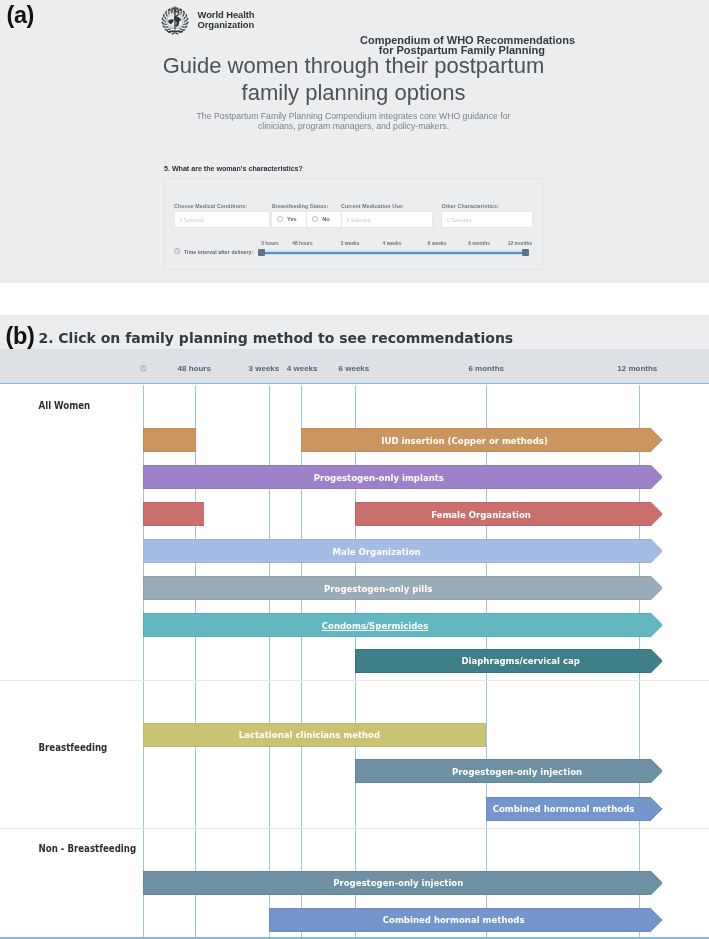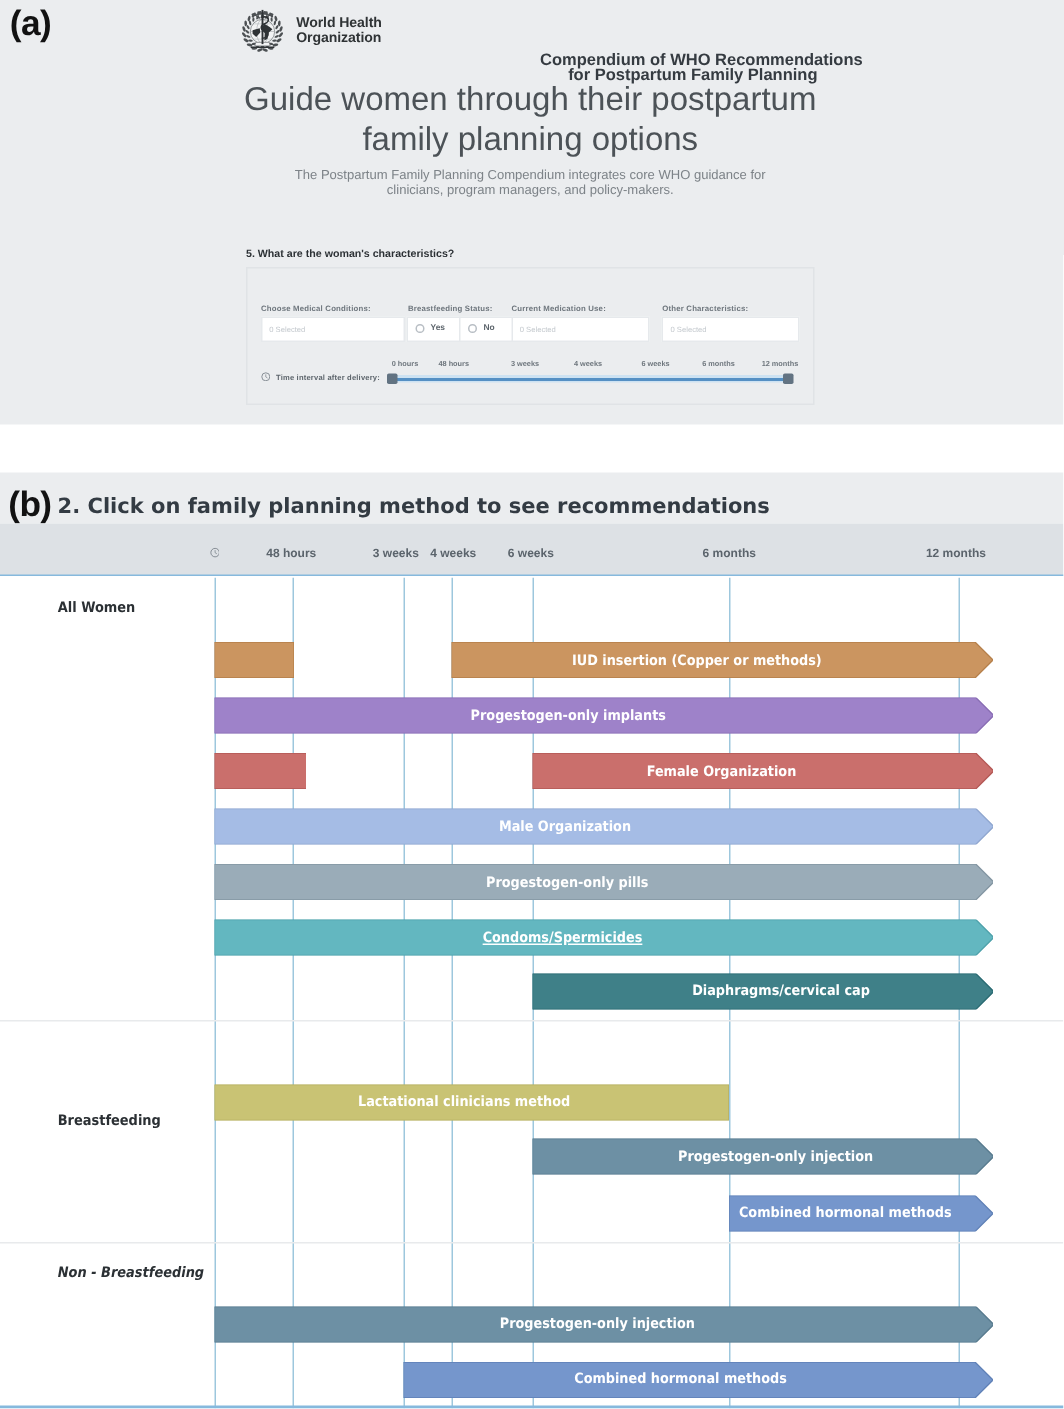--- a/index.html
+++ b/index.html
@@ -234,21 +234,21 @@
           <div class="gridline" style="left: 486px;"></div>
           <div class="gridline" style="left: 639px;"></div>
         </div>
       <div id="section-rules">
           <div class="sect-rule" style="top: 295.5px;"></div>
           <div class="sect-rule" style="top: 443.5px;"></div>
         </div>
       <div id="section-labels">
           <div class="sect-label" style="top: 15px;">All Women</div>
           <div class="sect-label" style="top: 309px; margin-top: 48px;">Breastfeeding</div>
-          <div class="sect-label" style="top: 458px; font-style: italic;">Non - Breastfeeding</div>
+          <div class="sect-label" style="top: 458px;">Non - Breastfeeding</div>
         </div>
       <div id="bars">
           <div class="bar" style="left: 142.5px; top: 43.5px; width: 53px;">
             <svg width="53" height="24" viewBox="0 0 53 24">
               <path d="M0 0 H53 V24 H0 Z" fill="#cb9560" stroke="#b57f4a" stroke-width="0.85"></path>
             </svg>
           </div>
           <div class="bar" style="left: 301px; top: 43.5px; width: 361px;">
             <svg width="361" height="24" viewBox="0 0 361 24">
               <path d="M0 0 H349 L361 12 L349 24 H0 Z" fill="#cb9560" stroke="#b57f4a" stroke-width="0.85"></path>

